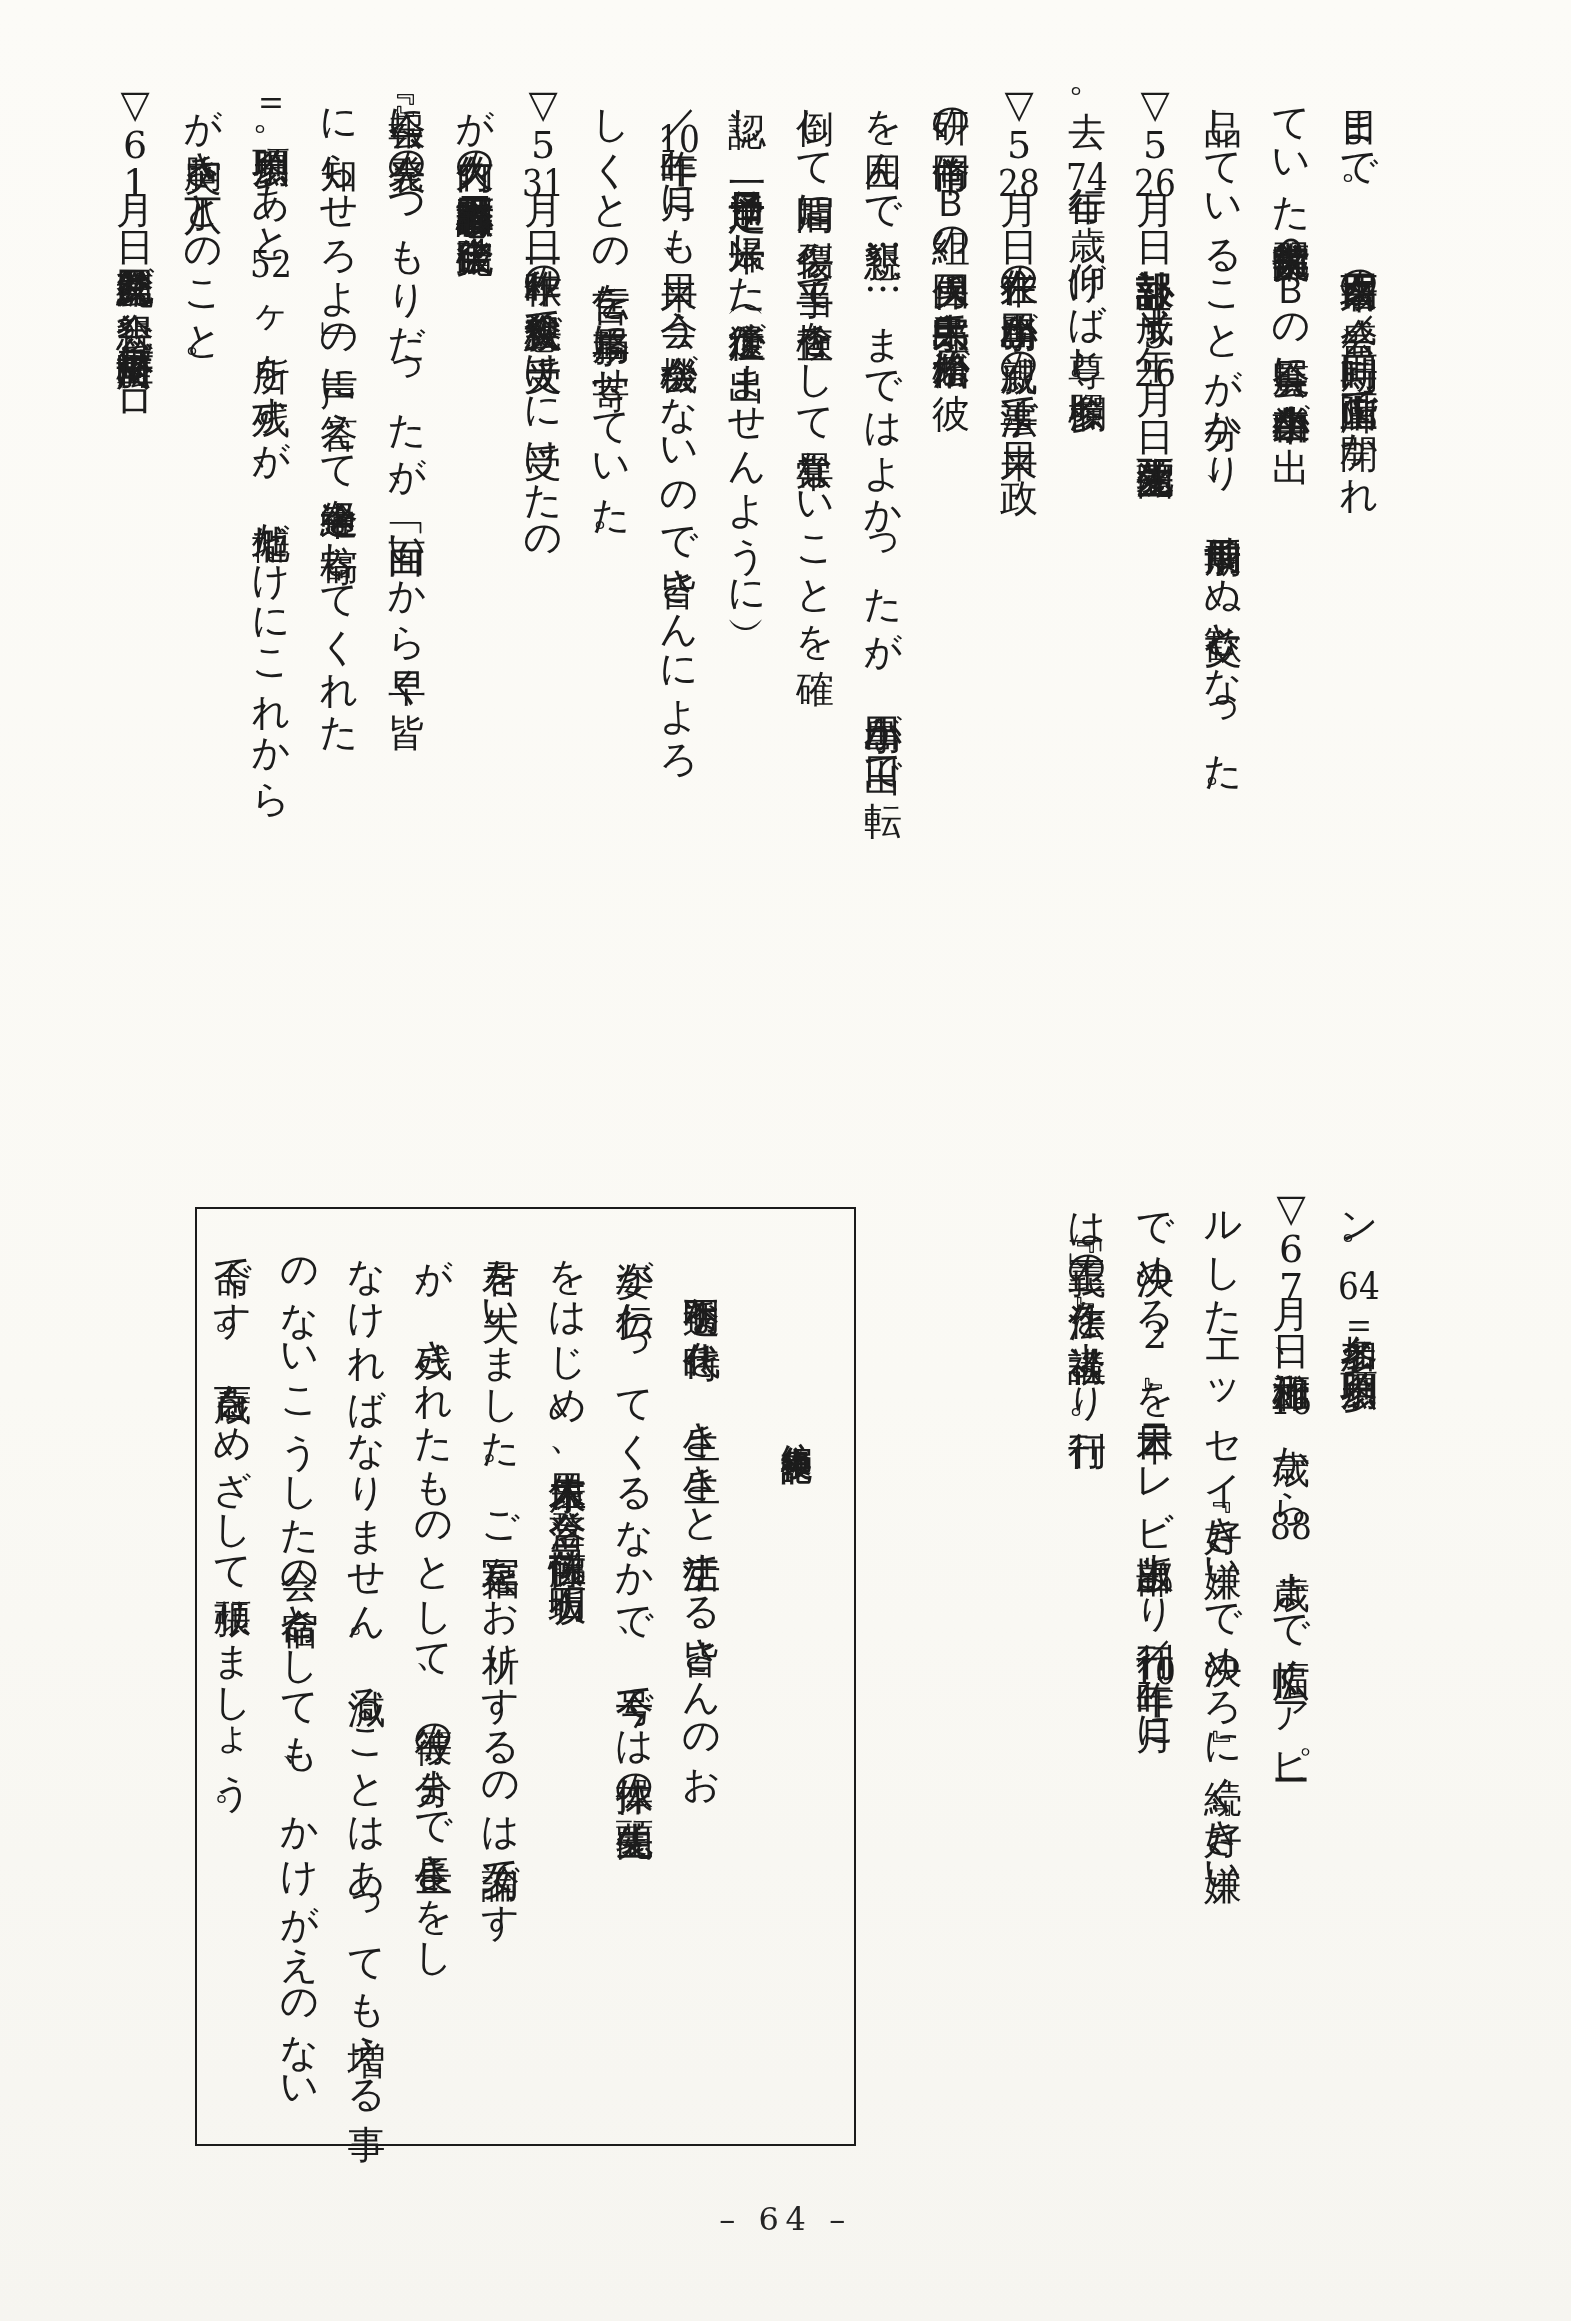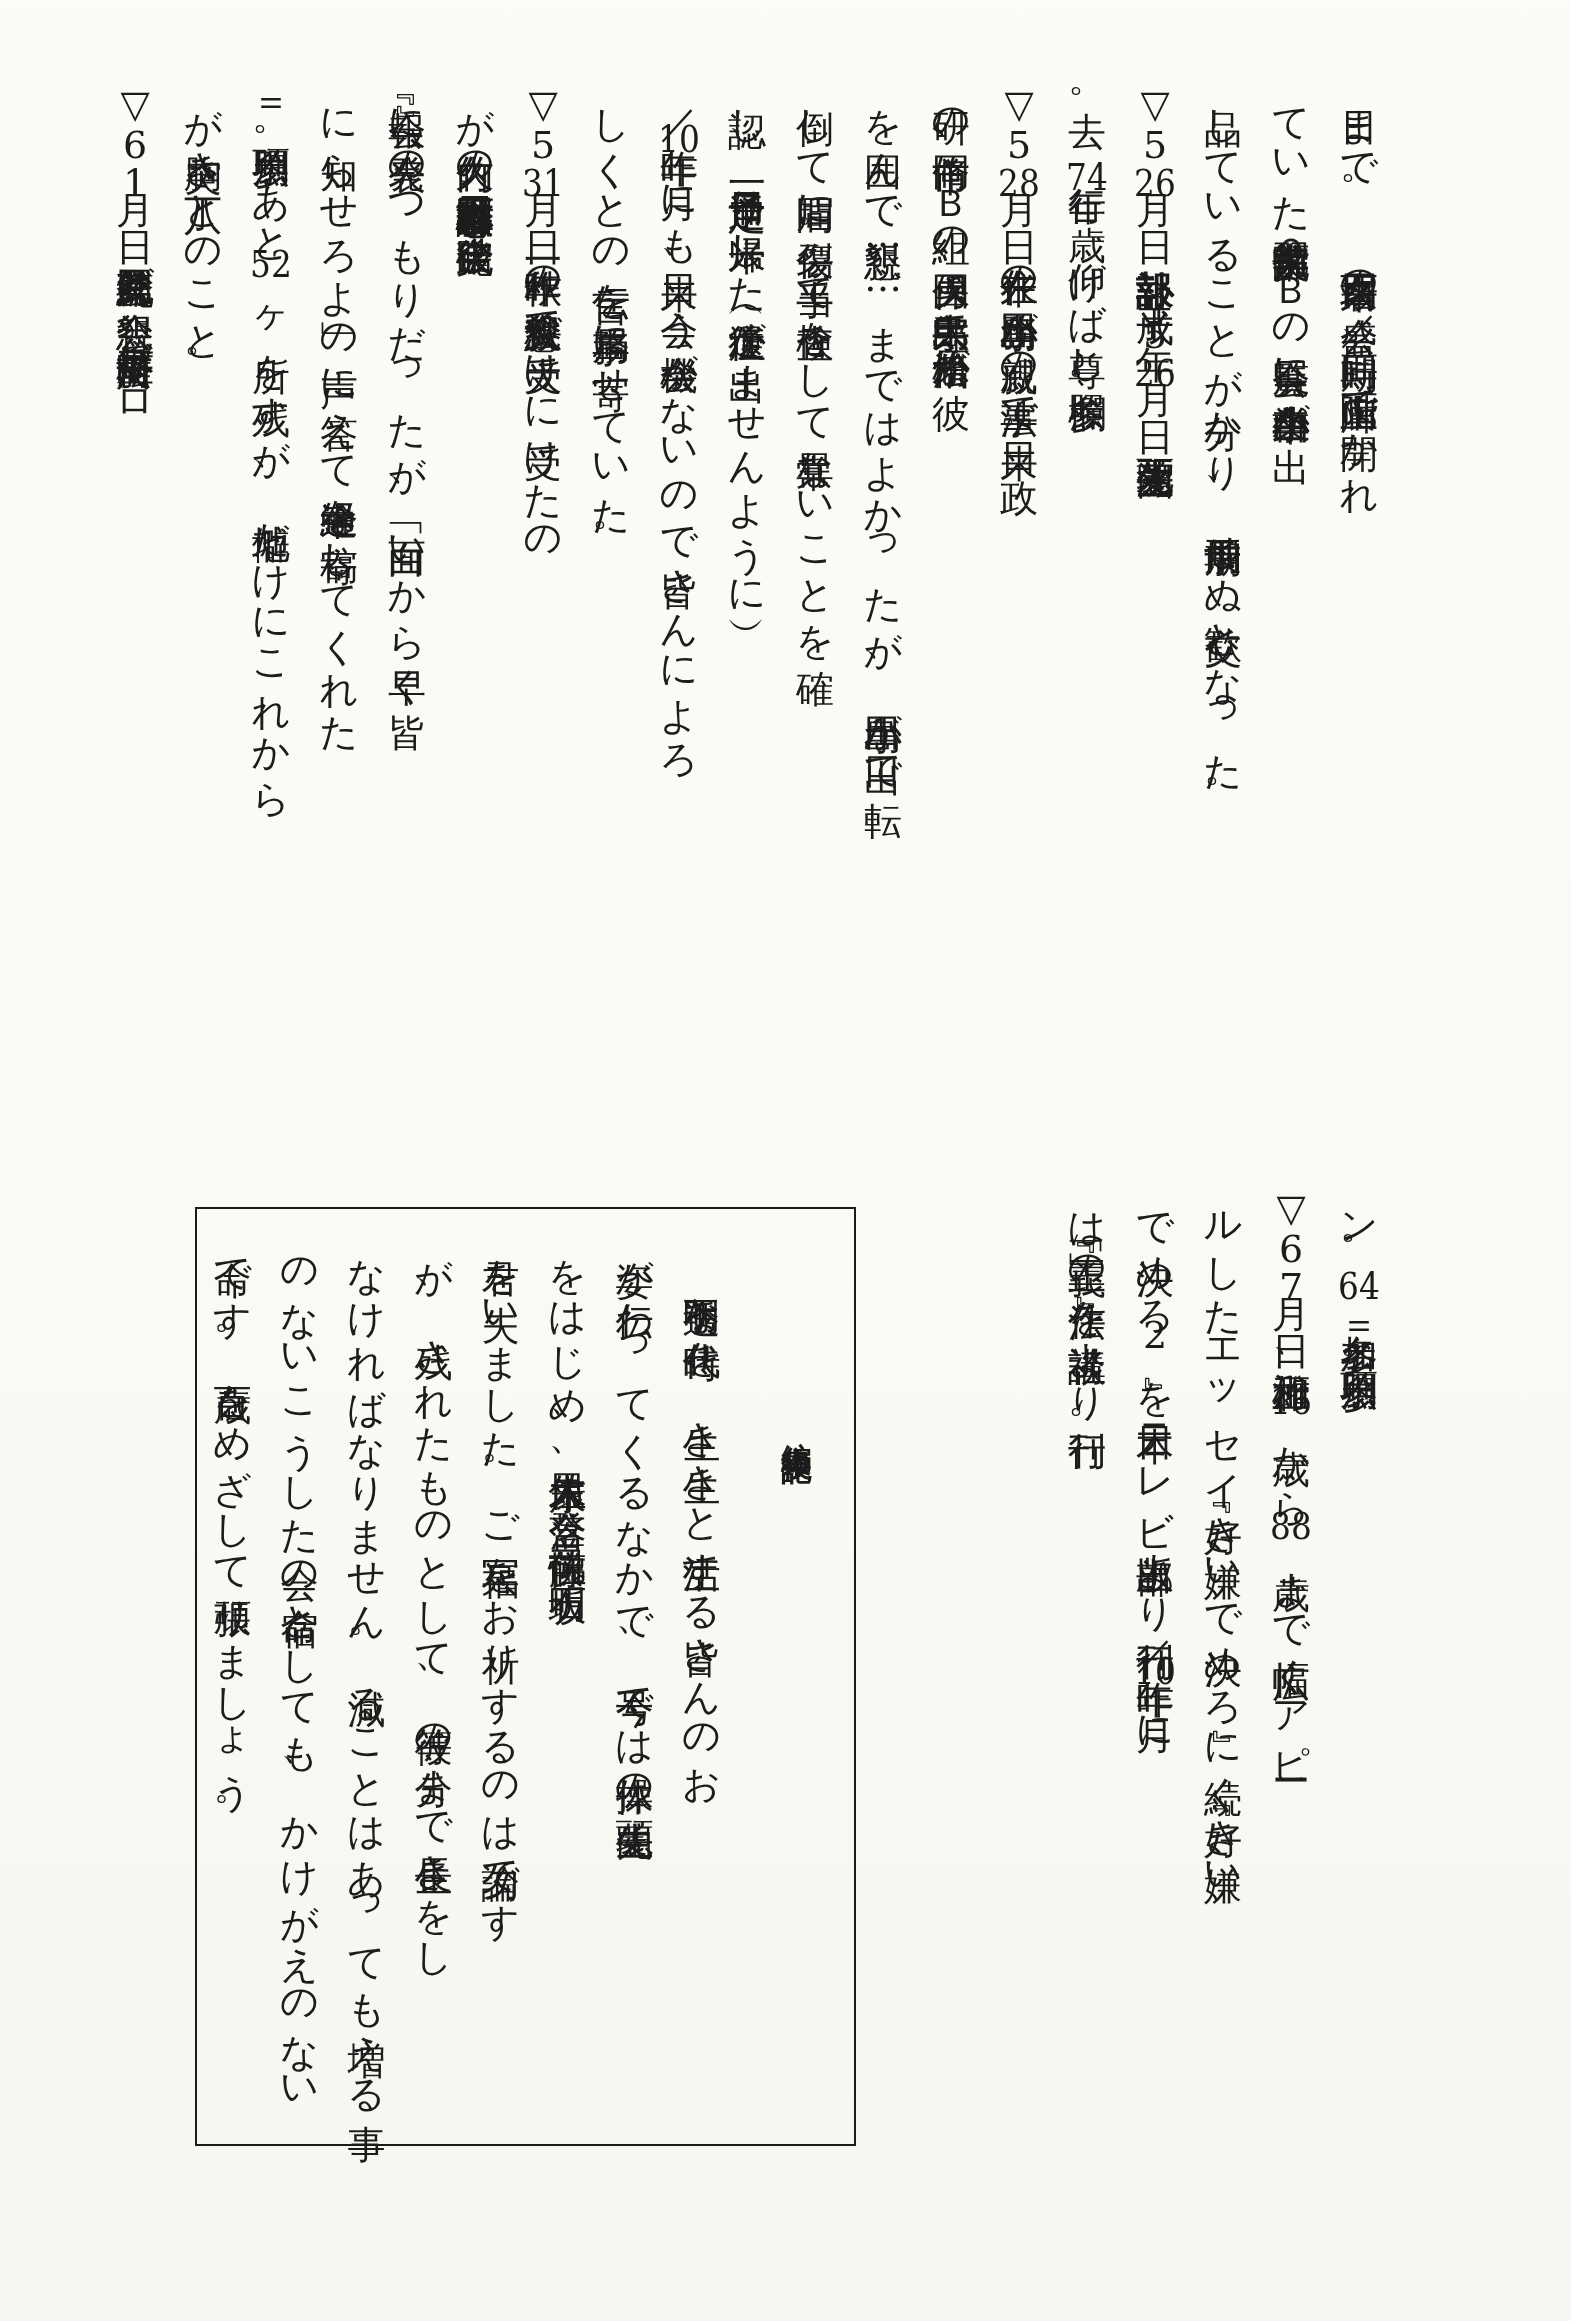--- a/index.html
+++ b/index.html
@@ -107,15 +107,16 @@
       <div class="col">姿が伝わってくるなかで、今号では体操の薗頭先生</div>
       <div class="col">をはじめ、木佐木康男、落合登、佐藤悌司、石坂明</div>
       <div class="col">君を失いました。ご冥福をお祈りするのは勿論です</div>
       <div class="col">が、残されたものとして、彼等の分まで長生きをし</div>
       <div class="col">なければなりません。減ることはあっても増える事</div>
       <div class="col">のないこうした会の宿命としても、かけがえのない</div>
       <div class="col">命です。百歳をめざして頑張りましょう。</div>
     </div>
   </section>
 
+  <footer class="page-number">– 64 –</footer>
 
 </div>
 
 
 </body></html>

